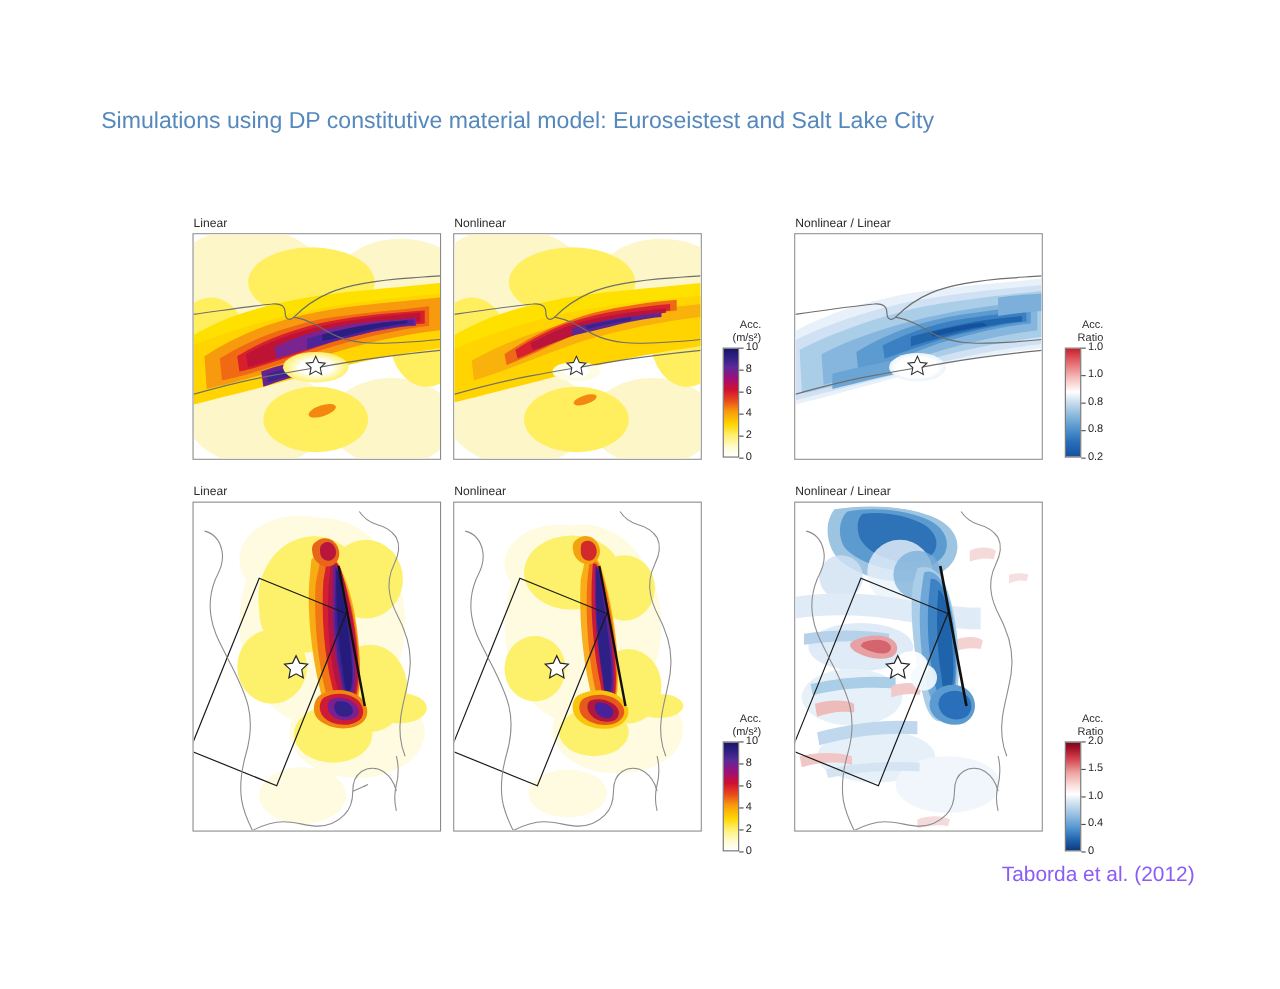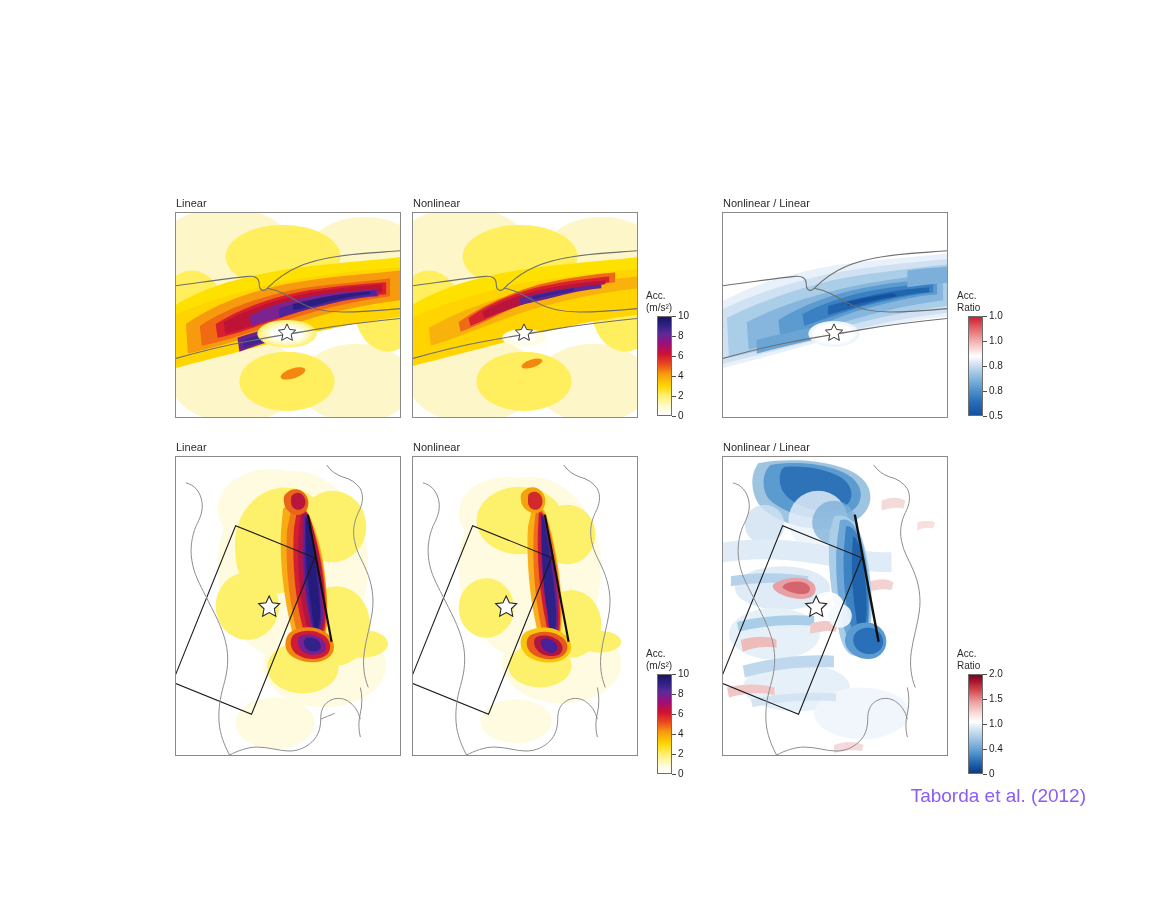--- a/index.html
+++ b/index.html
@@ -78,21 +78,21 @@
     height: 100%;
   }
 
   
   .cbar-group {
     position: absolute;
   }
   .cbar-title {
     font-size: 10px;
     color: #2b2b2b;
-    text-align: left;
+    text-align: right;
     line-height: 11.5px;
     white-space: nowrap;
     margin: 0 0 3px 0;
     width: 46px;
     margin-left: -11px;
   }
   .cbar-body {
     position: relative;
     width: 15px;
     height: 100px;
@@ -144,20 +144,21 @@
     color: #8b5cf6;
     white-space: nowrap;
   }
 
   .star-mark { pointer-events: none; }
 </style>
 </head>
 <body>
 
 <div id="header">
+  <h2 id="page-subtitle">Simulations using DP constitutive material model: Euroseistest and Salt Lake City</h2>
 </div>
 
 <div id="figure">
 
   <div class="panel-group" style="left:175px; top:197px; width:226px;">
     <div class="panel-label">Linear</div>
     <div class="map-frame" style="width:226px; height:206px;">
       <svg class="map-canvas" viewBox="0 0 226 206" preserveAspectRatio="none">
         <defs>
           <clipPath id="clipE1">
@@ -362,21 +363,21 @@
         <div class="cbar-tick" style="top:50px;">
             <span class="tick-line"></span>
             <span class="tick-label">0.8</span>
           </div>
         <div class="cbar-tick" style="top:75px;">
             <span class="tick-line"></span>
             <span class="tick-label">0.8</span>
           </div>
         <div class="cbar-tick" style="top:100px;">
             <span class="tick-line"></span>
-            <span class="tick-label">0.5</span>
+            <span class="tick-label">0.2</span>
           </div>
       </div>
     </div>
   </div>
 
   <div class="panel-group" style="left:175px; top:441px; width:226px;">
     <div class="panel-label">Linear</div>
     <div class="map-frame" style="width:226px; height:300px;">
       <svg class="map-canvas" viewBox="0 0 226 300" preserveAspectRatio="none">
         <defs>

